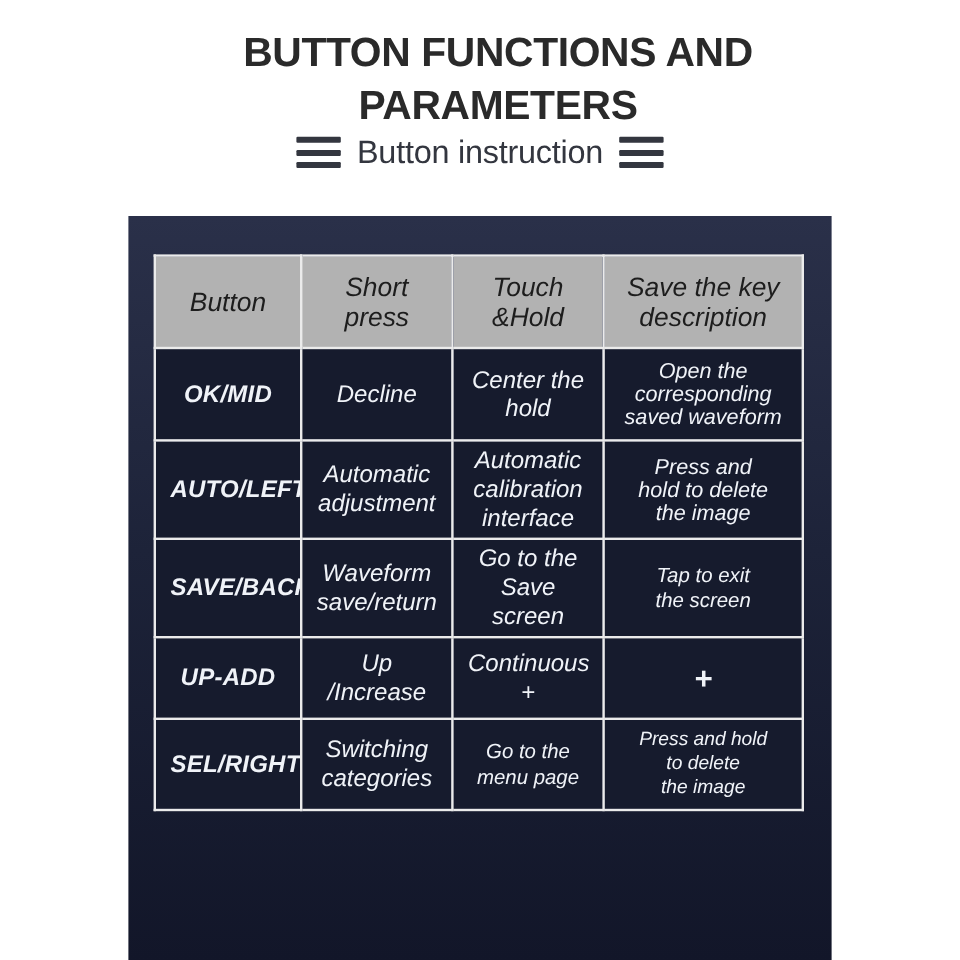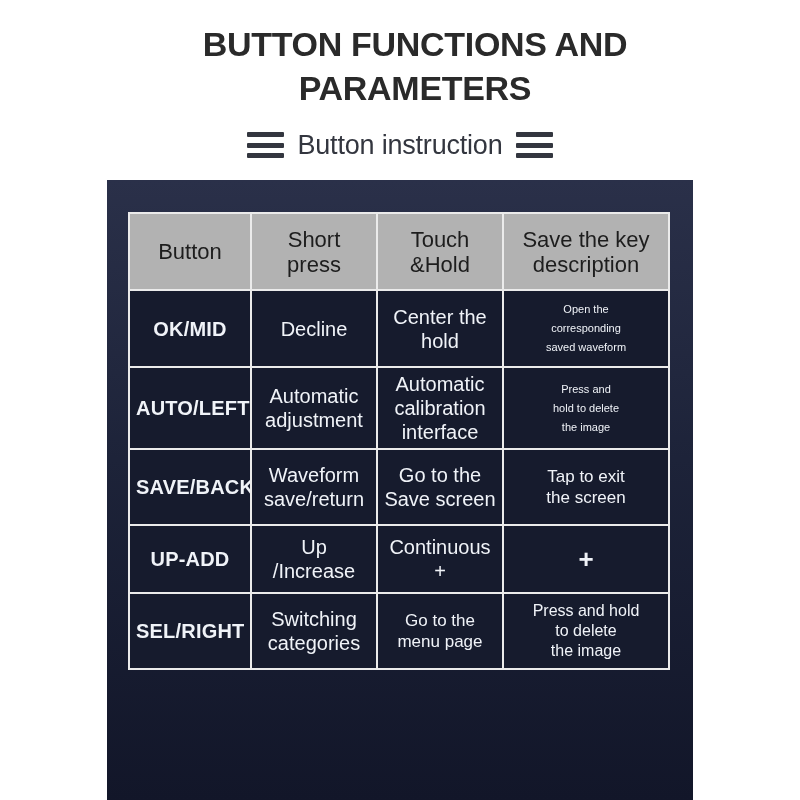--- a/index.html
+++ b/index.html
@@ -6,21 +6,21 @@
   body{
     width:800px;height:800px;background:#ffffff;overflow:hidden;position:relative;
     font-family:"Liberation Sans", sans-serif;
   }
   .title{
     position:absolute;top:22px;left:165px;width:500px;margin:0;
     text-align:center;font-size:34px;line-height:44px;font-weight:700;
     letter-spacing:-0.3px;color:#2a2a2a;white-space:pre-line;
   }
   .subtitle{
-    position:absolute;top:126px;left:0;width:800px;height:38px;
+    position:absolute;top:108px;left:0;width:800px;height:38px;
     display:flex;align-items:center;justify-content:center;gap:13px;
   }
   .subtitle-text{
     font-size:27px;color:#33363f;font-weight:500;letter-spacing:-0.2px;
   }
   .burger{
     display:inline-flex;flex-direction:column;justify-content:space-between;
     width:37px;height:26px;
   }
   .burger i{display:block;height:5px;background:#33363f;border-radius:1px;}
@@ -31,32 +31,32 @@
   table.fn{
     position:absolute;left:21px;top:32px;width:540px;
     border-collapse:collapse;table-layout:fixed;
   }
   table.fn col.c1{width:122px;}
   table.fn col.c2{width:126px;}
   table.fn col.c3{width:126px;}
   table.fn col.c4{width:166px;}
   table.fn th,table.fn td{
     border:2px solid #ebebeb;text-align:center;vertical-align:middle;
-    padding:4px 6px;white-space:pre-line;overflow:hidden;
+    padding:4px 12px;white-space:pre-line;overflow:hidden;font-style:italic;
   }
   table.fn th{
     background:#b2b2b2;color:#1d1d1d;font-size:22px;line-height:25px;font-weight:500;
   }
   table.fn td{
     background:#161b2d;color:#f0f3f8;font-size:20px;line-height:24px;font-weight:400;
   }
   table.fn td.btn{font-weight:700;font-size:20px;letter-spacing:0.2px;}
   table.fn td.fs17{font-size:17px;line-height:21px;}
   table.fn td.fs16{font-size:16px;line-height:20px;}
-  table.fn td.fs15{font-size:11px;line-height:19px;text-align:center;}
+  table.fn td.fs15{font-size:18px;line-height:19px;text-align:center;}
   table.fn td.sym{font-size:26px;font-weight:600;}
   tr.hrow{height:77px;}
   tr.r1{height:77px;}
   tr.r2{height:78px;}
   tr.r3{height:76px;}
   tr.r4{height:68px;}
   tr.r5{height:76px;}
   tr.r6{height:88px;}
 </style>
 </head>

